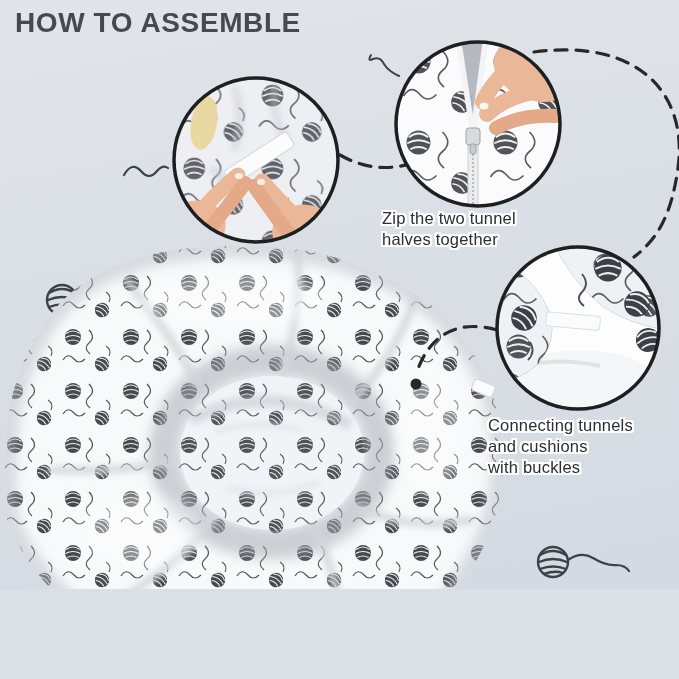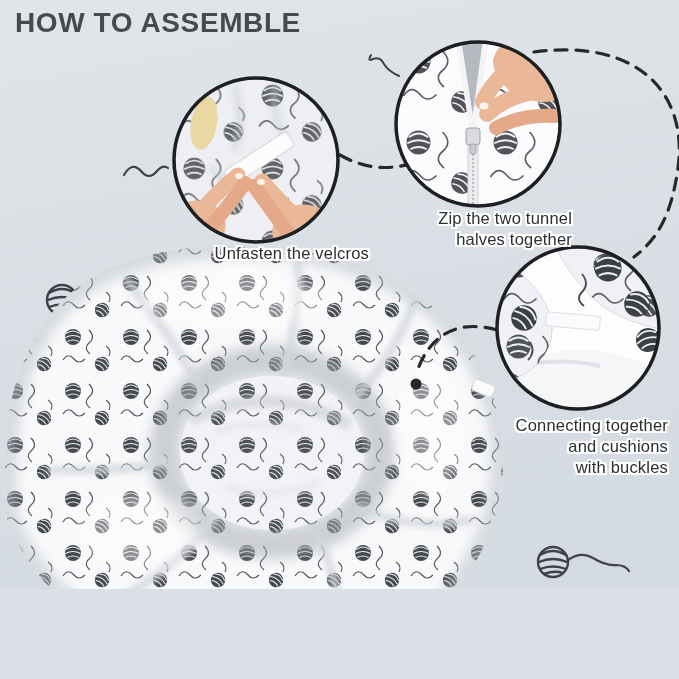--- a/index.html
+++ b/index.html
@@ -9,21 +9,21 @@
     font-family:"Liberation Sans",sans-serif;
   }
   .art{position:absolute;left:0;top:0;}
   .title{
     position:absolute;left:15px;top:6px;margin:0;
     font-size:28px;font-weight:bold;line-height:33px;letter-spacing:.6px;
     color:#46494d;z-index:5;
   }
   .title span{display:block;}
   .caption{
-    position:absolute;z-index:6;text-align:right;white-space:pre-line;
+    position:absolute;z-index:6;text-align:left;white-space:pre-line;
     font-size:16.5px;line-height:21px;color:#2d2e30;letter-spacing:.2px;
     text-shadow:
       -2px -2px 0 #fff, 2px -2px 0 #fff, -2px 2px 0 #fff, 2px 2px 0 #fff,
       -2px 0 0 #fff, 2px 0 0 #fff, 0 -2px 0 #fff, 0 2px 0 #fff,
       -1px -2px 0 #fff, 1px 2px 0 #fff, 2px -1px 0 #fff, -2px 1px 0 #fff;
   }
   .cap1{left:139px;top:243px;width:230px;}
   .cap2{left:382px;top:208px;width:190px;}
   .cap3{left:488px;top:415px;width:180px;}
 </style>
@@ -249,20 +249,19 @@
         </g>
       </g>
       <circle cx="578" cy="328" r="81" fill="none" stroke="#1d1f21" stroke-width="3.5"></circle>
     </g>
   </svg>
 
   <h1 class="title">
     <span>HOW TO ASSEMBLE</span>
   </h1>
 
-  <div class="caption cap1">Unfasten the velcros</div>
   <div class="caption cap2">Zip the two tunnel
 halves together</div>
-  <div class="caption cap3">Connecting together
+  <div class="caption cap3">Connecting tunnels
 and cushions
 with buckles</div>
 
 </div>
 
 </body></html>

